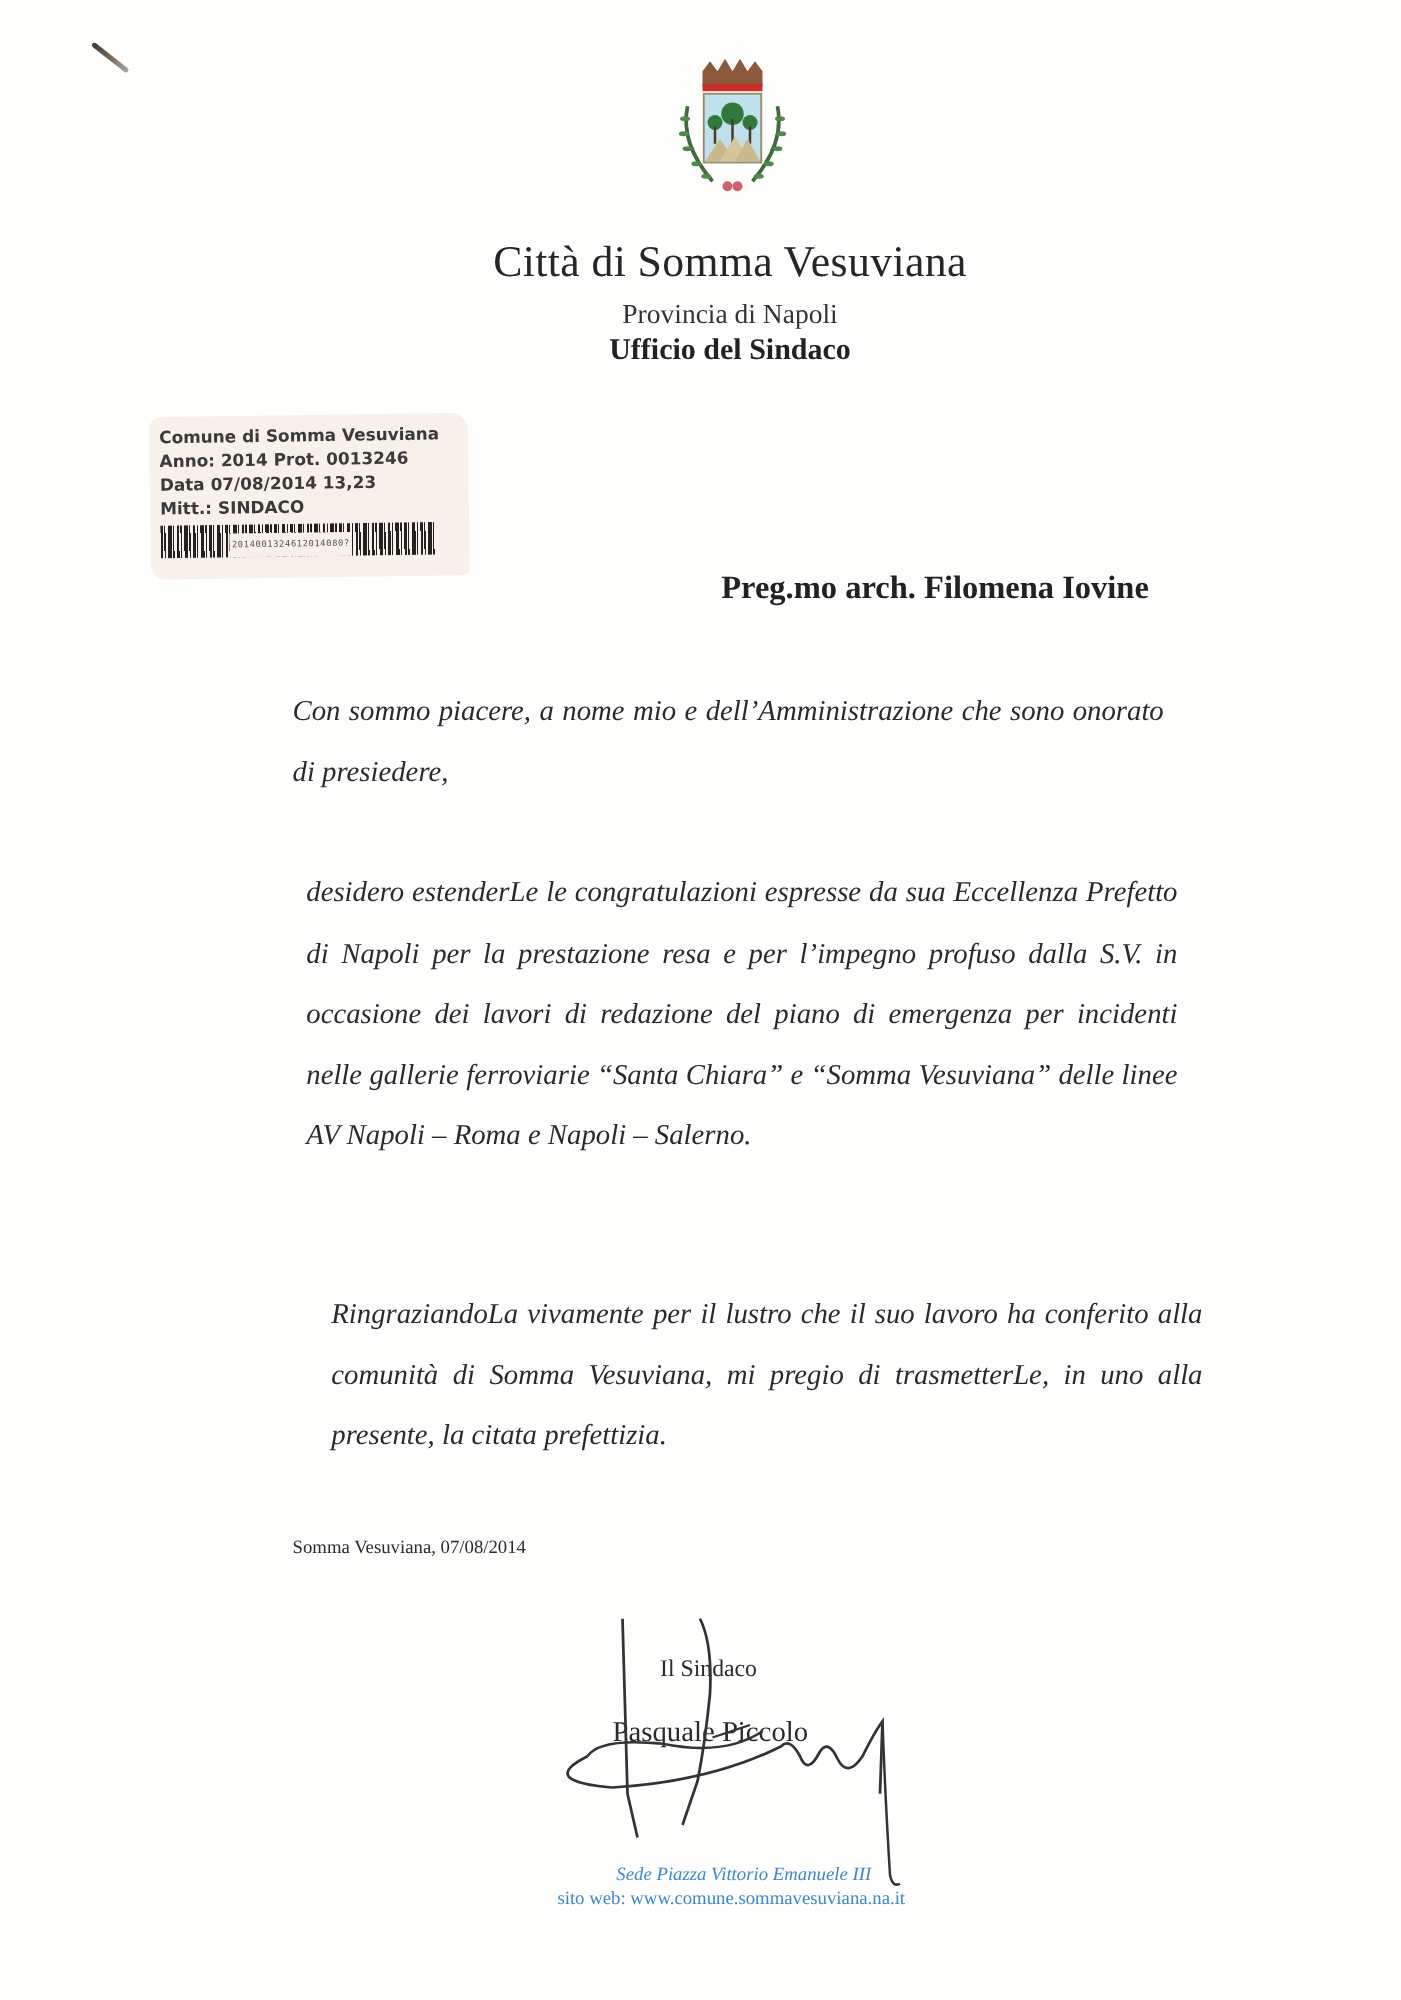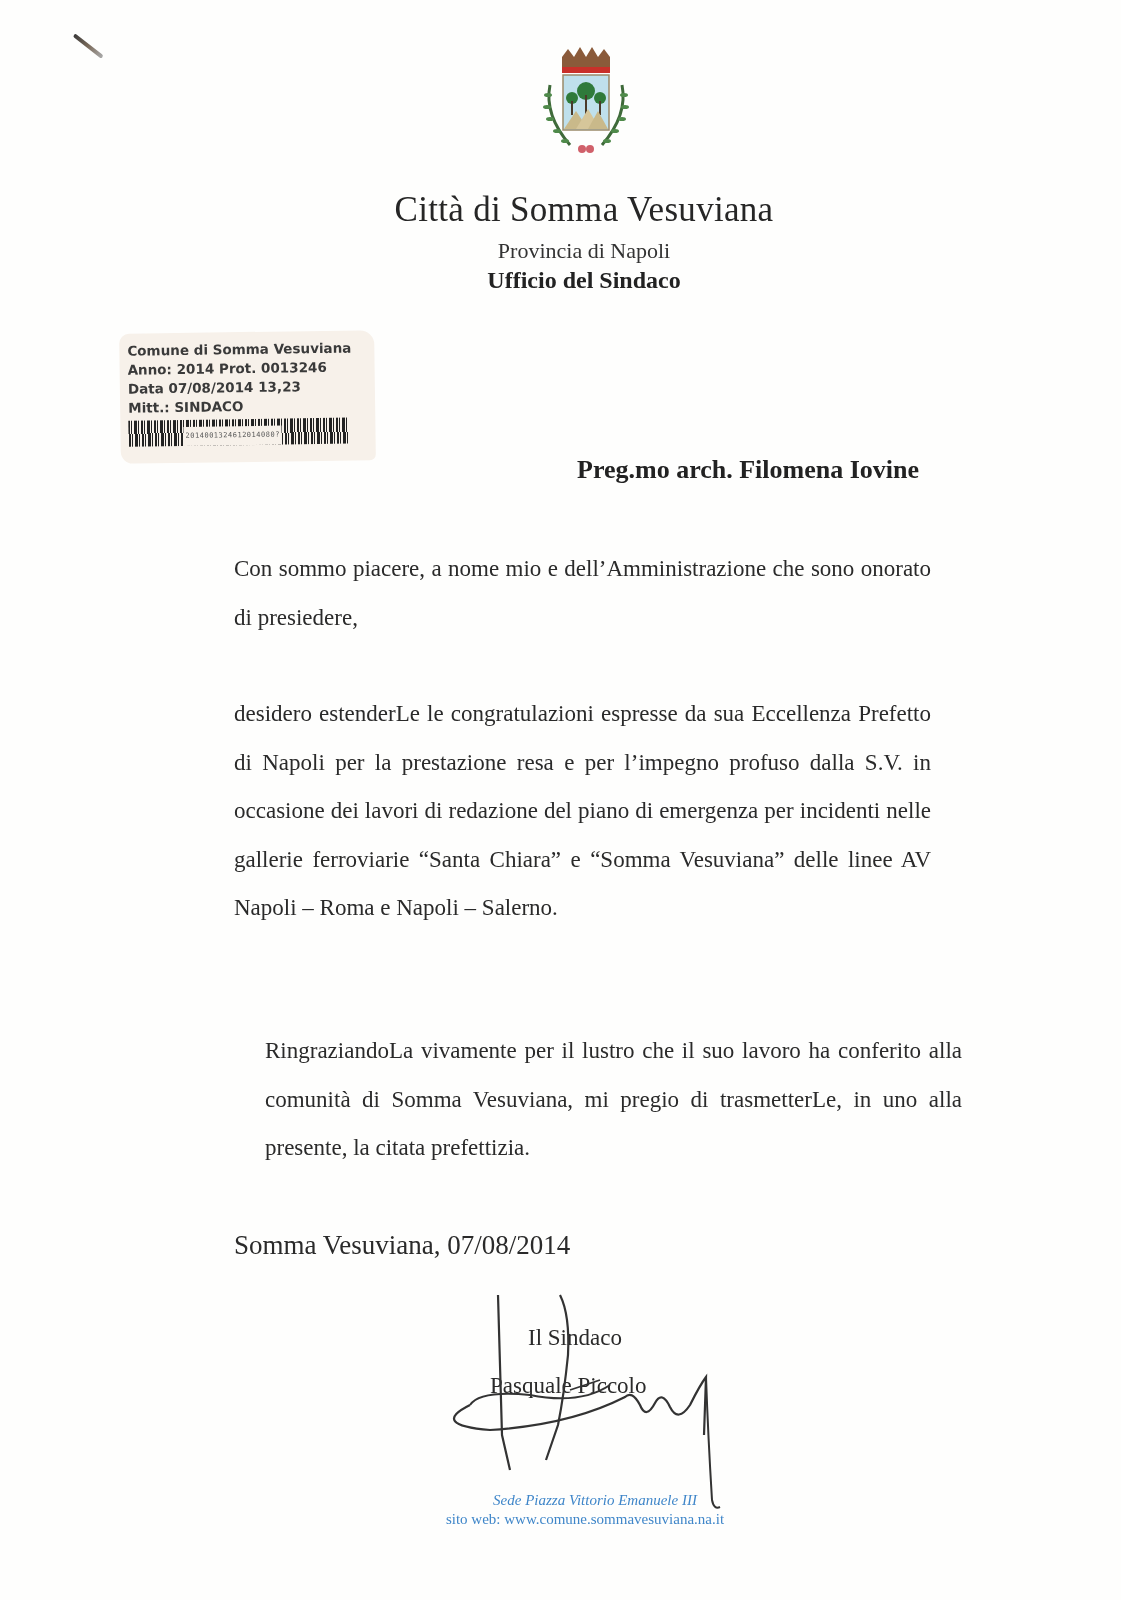--- a/index.html
+++ b/index.html
@@ -21,26 +21,26 @@
       font-family: "DejaVu Sans", "Liberation Sans", sans-serif; font-weight: bold;
       color: #3a3a3a; font-size: 13.5px; line-height: 19px; padding: 8px 0 0 8px; box-sizing: border-box;
       transform: rotate(-0.8deg);
     }
     .stamp .line { white-space: nowrap; overflow: hidden; width: 245px; }
     .barcode { margin-top: 3px; width: 220px; height: 26px;
       background: repeating-linear-gradient(90deg,#222 0 2px,#f7f1ea 2px 3px,#222 3px 4px,#f7f1ea 4px 6px,#222 6px 9px,#f7f1ea 9px 10px,#222 10px 11px,#f7f1ea 11px 13px);
       position: relative; }
     .barcode-num { position: absolute; left: 55px; bottom: 0; font-size: 7px; font-weight: normal; background: #f7f1ea; color: #555; letter-spacing: 0.5px; padding: 0 2px; font-family: "DejaVu Sans Mono", monospace; }
     .recipient { left: 577px; top: 455px; font-size: 26px; font-weight: bold; color: #222; white-space: nowrap; }
-    .para { left: 234px; width: 697px; font-size: 23px; line-height: 48.5px; color: #2a2a2a; text-align: justify; }
+    .para { left: 234px; width: 697px; font-size: 23px; line-height: 48.5px; color: #2a2a2a; text-align: justify; font-style: italic; }
     .p1 { top: 545px; }
-    .p2 { top: 690px; }
+    .p2 { top: 690px; margin-left: 11px; }
     .p3 { top: 1027px; margin-left: 31px; }
-    .place-date { left: 234px; top: 1230px; font-size: 27px; color: #2a2a2a; }
-    .sig-role { left: 528px; top: 1325px; font-size: 23px; color: #2a2a2a; }
+    .place-date { left: 234px; top: 1230px; font-size: 15px; color: #2a2a2a; }
+    .sig-role { left: 528px; top: 1325px; font-size: 19px; color: #2a2a2a; }
     .sig-name { left: 490px; top: 1373px; font-size: 23px; color: #2a2a2a; }
     .signature { left: 450px; top: 1285px; width: 280px; height: 230px; }
     .footer-addr { left: 0; width: 1190px; top: 1492px; text-align: center; font-size: 15px; font-style: italic; color: #3f86c9; }
     .footer-web { left: 0; width: 1170px; top: 1511px; text-align: center; font-size: 15px; color: #3f86c9; }
   </style>
 </head>
 <body>
 
 <div class="abs staple"></div>
 

